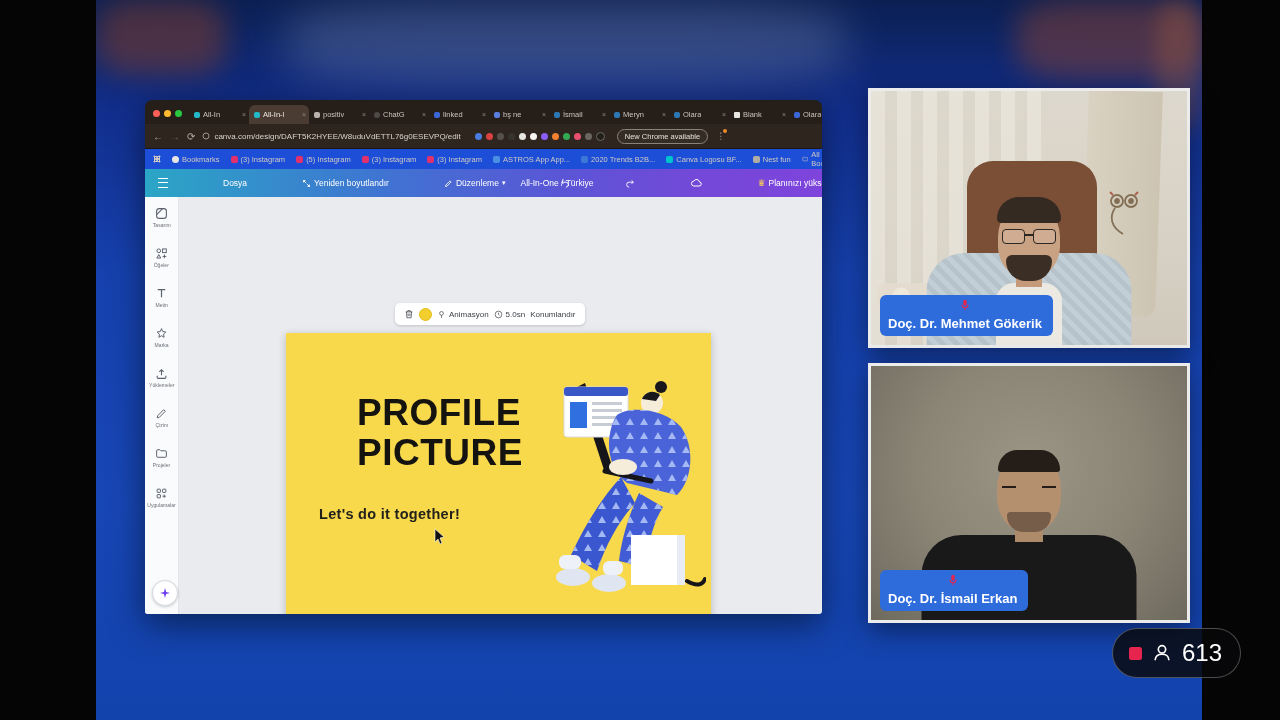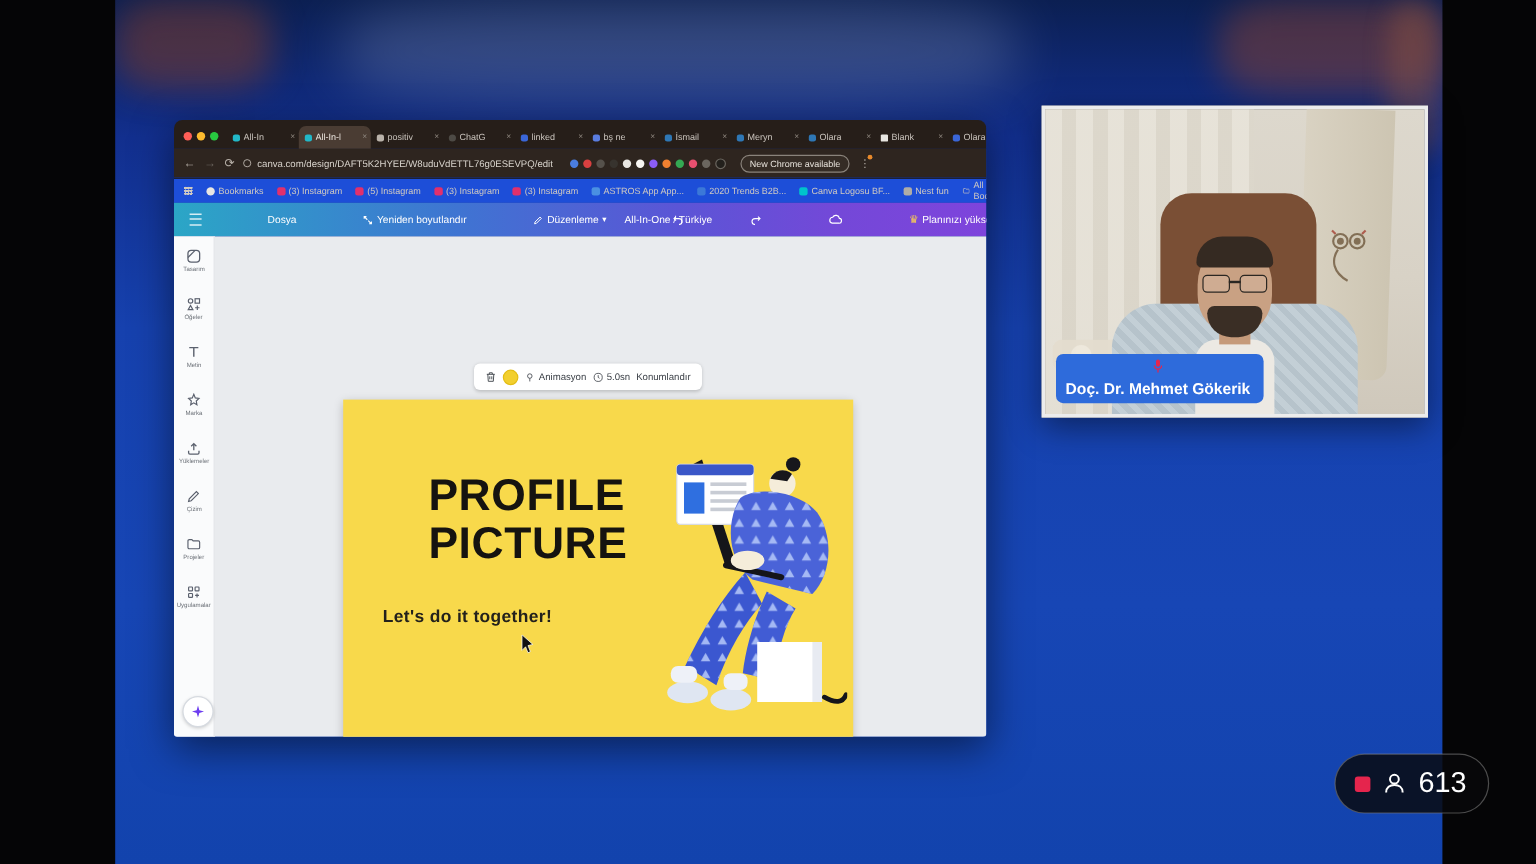--- a/index.html
+++ b/index.html
@@ -548,20 +548,40 @@
     </div>
     <div class="nametag">
       <svg width="8" height="12" viewBox="0 0 12 18">
         <rect x="3.5" y="1" width="5" height="9" rx="2.5" fill="#e5254d"></rect>
         <path d="M1.5 8.5a4.5 4.5 0 0 0 9 0M6 13v4" stroke="#e5254d" stroke-width="1.6" fill="none"></path>
       </svg>
       <span>Doç. Dr. Mehmet Gökerik</span>
     </div>
   </div>
 
+  <div class="tile tile2">
+    <div class="scene2">
+      <div class="p2">
+        <div class="body"></div>
+        <div class="neck"></div>
+        <div class="head"></div>
+        <div class="stubble"></div>
+        <div class="hair"></div>
+        <div class="brow" style="left:88px"></div>
+        <div class="brow" style="right:88px"></div>
+      </div>
+    </div>
+    <div class="nametag">
+      <svg width="8" height="12" viewBox="0 0 12 18">
+        <rect x="3.5" y="1" width="5" height="9" rx="2.5" fill="#e5254d"></rect>
+        <path d="M1.5 8.5a4.5 4.5 0 0 0 9 0M6 13v4" stroke="#e5254d" stroke-width="1.6" fill="none"></path>
+      </svg>
+      <span>Doç. Dr. İsmail Erkan</span>
+    </div>
+  </div>
 
 
   <div class="vbadge">
     <span class="recsq"></span>
     <svg width="22" height="22" viewBox="0 0 24 24">
       <circle cx="12" cy="8" r="4" fill="none" stroke="#fff" stroke-width="1.8"></circle>
       <path d="M4.5 20c0-4.4 3.4-6.8 7.5-6.8s7.5 2.4 7.5 6.8" fill="none" stroke="#fff" stroke-width="1.8"></path>
     </svg>
     <span class="vcount">613</span>
   </div>

